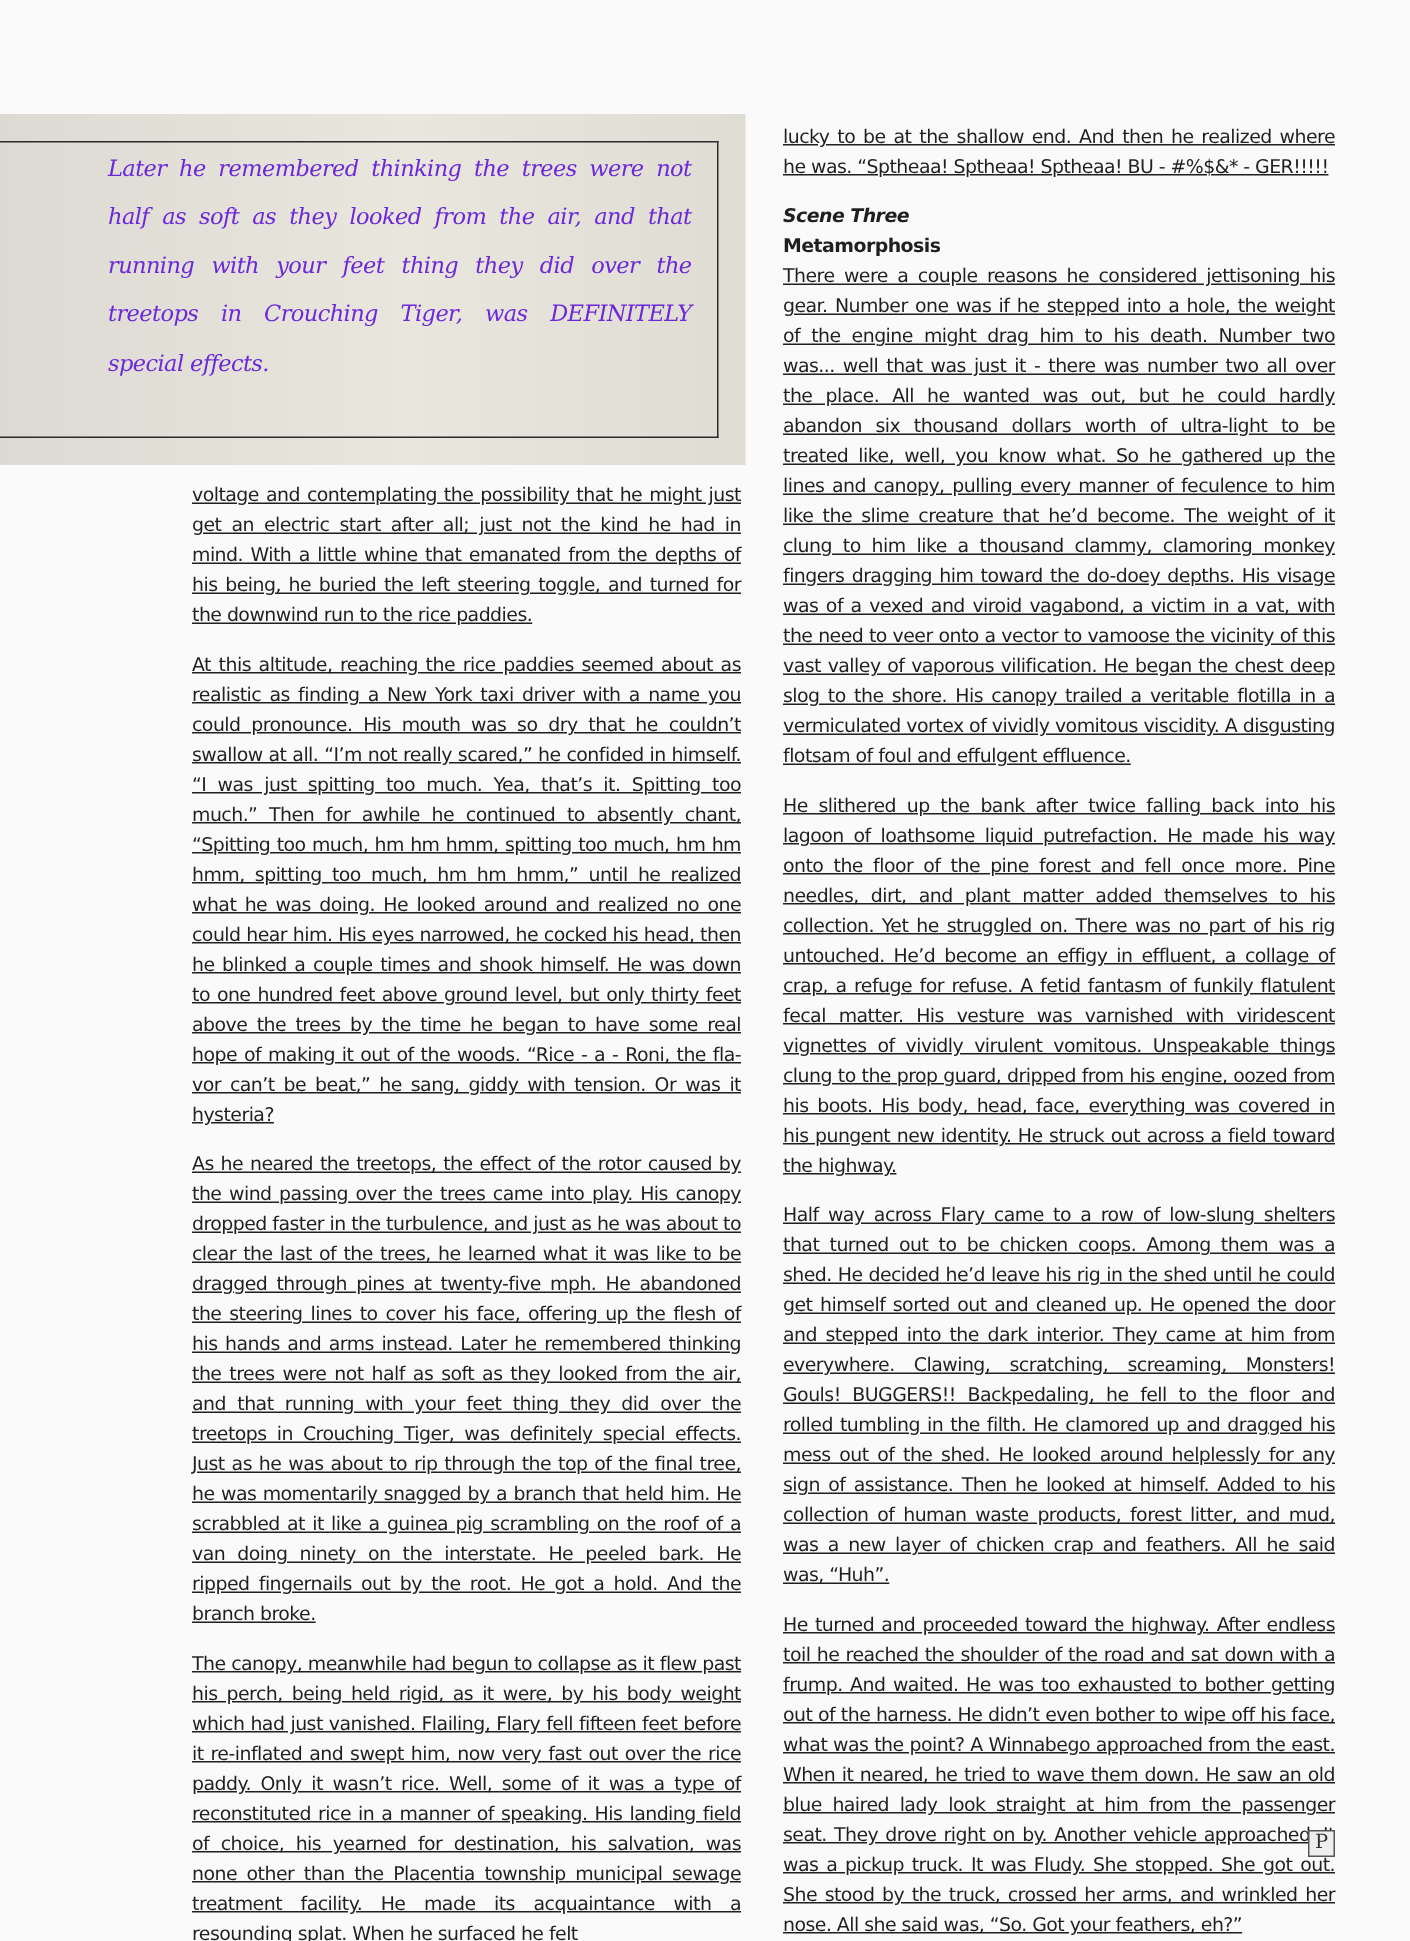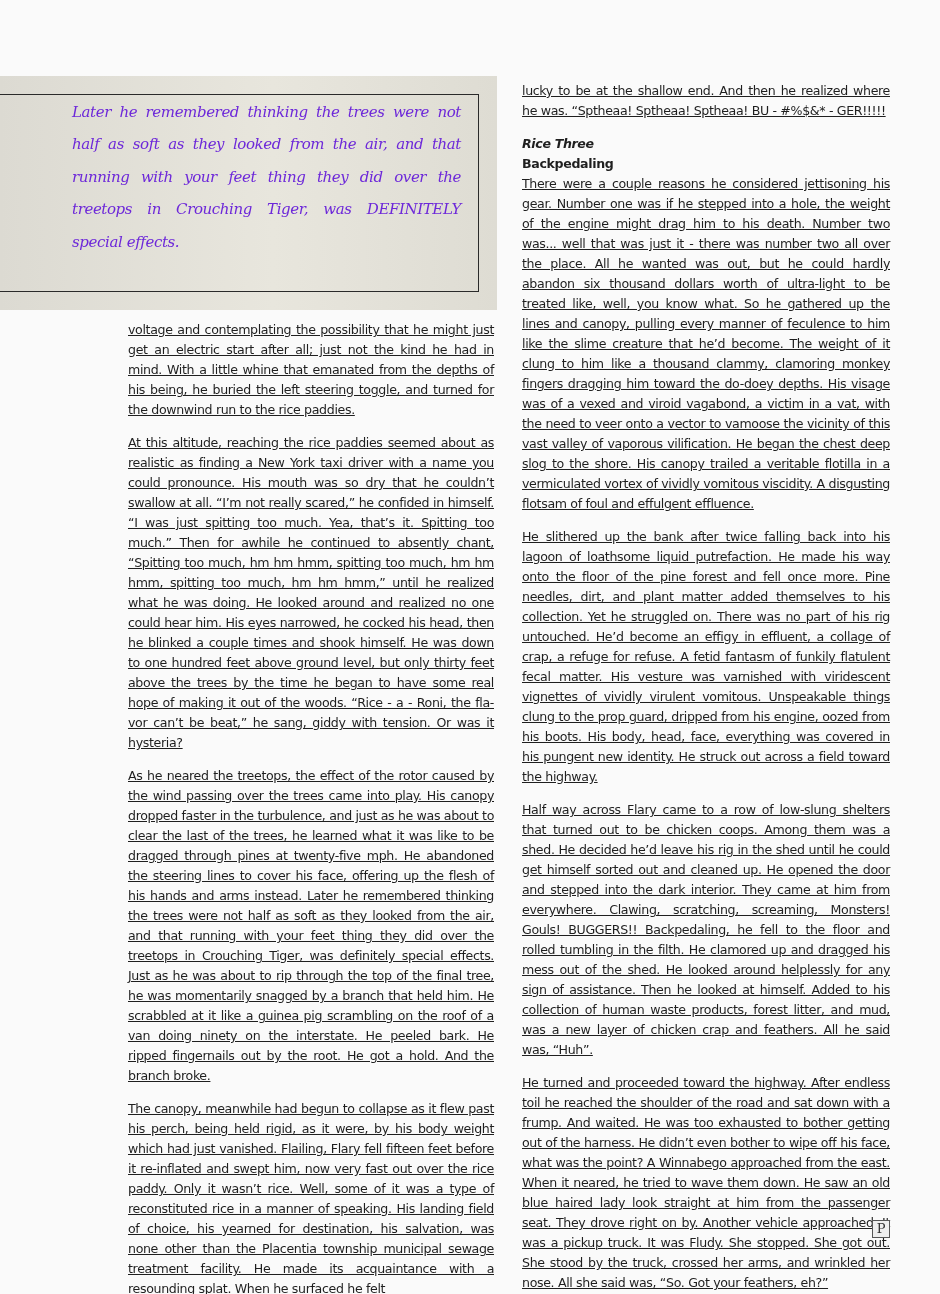--- a/index.html
+++ b/index.html
@@ -48,21 +48,21 @@
 
 <div class="col col-left">
   <p>voltage and contemplating the possibility that he might just get an electric start after all; just not the kind he had in mind. With a little whine that emanated from the depths of his being, he buried the left steering toggle, and turned for the downwind run to the rice paddies.</p>
   <p>At this altitude, reaching the rice paddies seemed about as realistic as finding a New York taxi driver with a name you could pronounce. His mouth was so dry that he couldn’t swallow at all. “I’m not really scared,” he confided in himself. “I was just spitting too much. Yea, that’s it. Spitting too much.” Then for awhile he continued to absently chant, “Spitting too much, hm hm hmm, spitting too much, hm hm hmm, spitting too much, hm hm hmm,” until he realized what he was doing. He looked around and realized no one could hear him. His eyes narrowed, he cocked his head, then he blinked a couple times and shook himself. He was down to one hundred feet above ground level, but only thirty feet above the trees by the time he began to have some real hope of making it out of the woods. “Rice - a - Roni, the fla-vor can’t be beat,” he sang, giddy with tension. Or was it hysteria?</p>
   <p>As he neared the treetops, the effect of the rotor caused by the wind passing over the trees came into play. His canopy dropped faster in the turbulence, and just as he was about to clear the last of the trees, he learned what it was like to be dragged through pines at twenty-five mph. He abandoned the steering lines to cover his face, offering up the flesh of his hands and arms instead. Later he remembered thinking the trees were not half as soft as they looked from the air, and that running with your feet thing they did over the treetops in Crouching Tiger, was definitely special effects. Just as he was about to rip through the top of the final tree, he was momentarily snagged by a branch that held him. He scrabbled at it like a guinea pig scrambling on the roof of a van doing ninety on the interstate. He peeled bark. He ripped fingernails out by the root. He got a hold. And the branch broke.</p>
   <p>The canopy, meanwhile had begun to collapse as it flew past his perch, being held rigid, as it were, by his body weight which had just vanished. Flailing, Flary fell fifteen feet before it re-inflated and swept him, now very fast out over the rice paddy. Only it wasn’t rice. Well, some of it was a type of reconstituted rice in a manner of speaking. His landing field of choice, his yearned for destination, his salvation, was none other than the Placentia township municipal sewage treatment facility. He made its acquaintance with a resounding splat. When he surfaced he felt</p>
 </div>
 
 <div class="col col-right">
   <p>lucky to be at the shallow end. And then he realized where he was. “Sptheaa! Sptheaa! Sptheaa! BU - #%$&amp;* - GER!!!!!</p>
-  <span class="scene-heading">Rice Three</span>
-  <span class="section-title">Backpedaling</span>
+  <span class="scene-heading">Scene Three</span>
+  <span class="section-title">Metamorphosis</span>
   <p>There were a couple reasons he considered jettisoning his gear. Number one was if he stepped into a hole, the weight of the engine might drag him to his death. Number two was... well that was just it - there was number two all over the place. All he wanted was out, but he could hardly abandon six thousand dollars worth of ultra-light to be treated like, well, you know what. So he gathered up the lines and canopy, pulling every manner of feculence to him like the slime creature that he’d become. The weight of it clung to him like a thousand clammy, clamoring monkey fingers dragging him toward the do-doey depths. His visage was of a vexed and viroid vagabond, a victim in a vat, with the need to veer onto a vector to vamoose the vicinity of this vast valley of vaporous vilification.   He began the chest deep slog to the shore. His canopy trailed a veritable flotilla in a vermiculated vortex of vividly vomitous viscidity. A disgusting flotsam of foul and effulgent effluence.</p>
   <p>He slithered up the bank after twice falling back into his lagoon of loathsome liquid putrefaction. He made his way onto the floor of the pine forest and fell once more. Pine needles, dirt, and plant matter added themselves to his collection. Yet he struggled on. There was no part of his rig untouched. He’d become an effigy in effluent, a collage of crap, a refuge for refuse. A fetid fantasm of funkily flatulent fecal matter. His vesture was varnished with viridescent vignettes of vividly virulent vomitous. Unspeakable things clung to the prop guard, dripped from his engine, oozed from his boots. His body, head, face, everything was covered in his pungent new identity. He struck out across a field toward the highway.</p>
   <p>Half way across Flary came to a row of low-slung shelters that turned out to be chicken coops. Among them was a shed. He decided he’d leave his rig in the shed until he could get himself sorted out and cleaned up. He opened the door and stepped into the dark interior. They came at him from everywhere. Clawing, scratching, screaming, Monsters! Gouls! BUGGERS!! Backpedaling, he fell to the floor and rolled tumbling in the filth. He clamored up and dragged his mess out of the shed. He looked around helplessly for any sign of assistance. Then he looked at himself. Added to his collection of human waste products, forest litter, and mud, was a new layer of chicken crap and feathers. All he said was, “Huh”.</p>
   <p>He turned and proceeded toward the highway. After endless toil he reached the shoulder of the road and sat down with a frump. And waited. He was too exhausted to bother getting out of the harness. He didn’t even bother to wipe off his face, what was the point? A Winnabego approached from the east. When it neared, he tried to wave them down. He saw an old blue haired lady look straight at him from the passenger seat. They drove right on by. Another vehicle approached. It was a pickup truck. It was Fludy. She stopped. She got out. She stood by the truck, crossed her arms, and wrinkled her nose. All she said was, “So. Got your feathers, eh?”</p>
 </div>
 
 <div class="logo-mark">P</div>
 
 </body></html>

